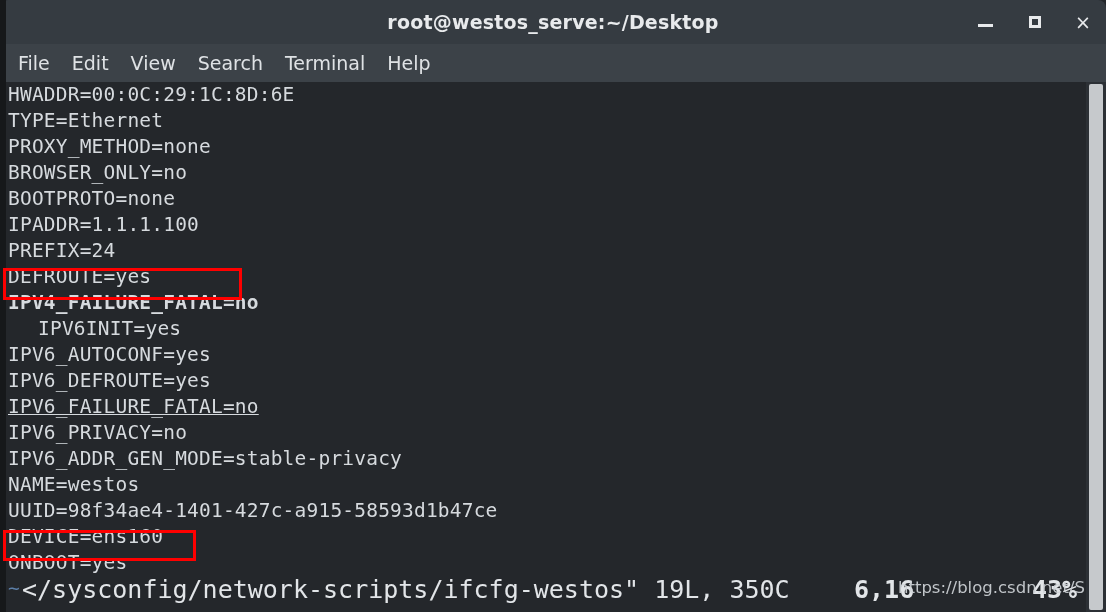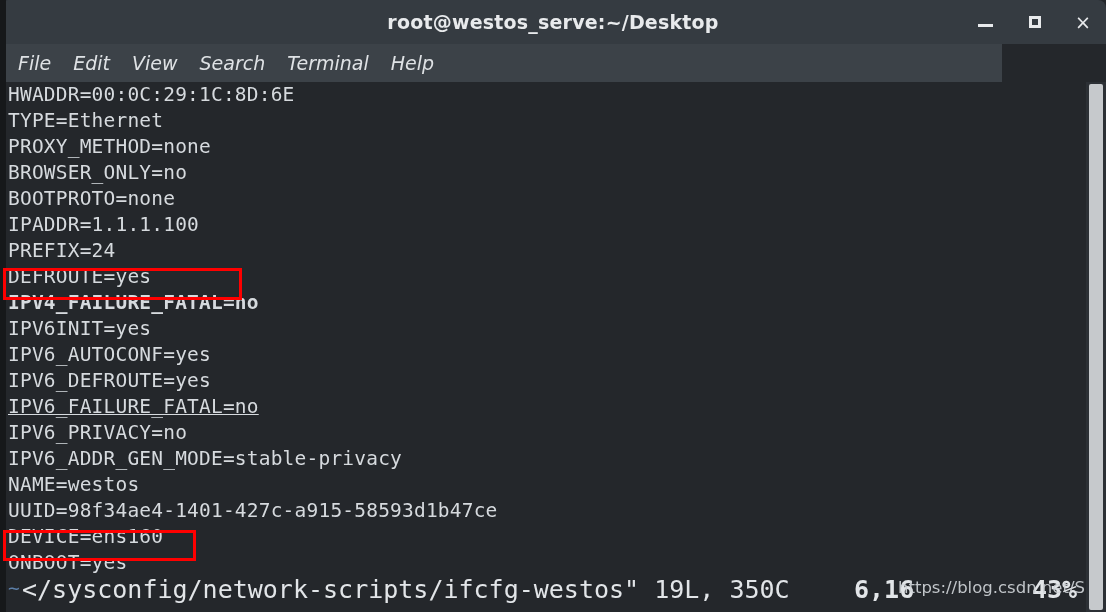--- a/index.html
+++ b/index.html
@@ -80,25 +80,24 @@
     width: 12px; height: 12px;
     border: 3px solid #e8eaec;
     margin: 6px auto 0 auto;
     box-sizing: border-box;
   }
 
   
   #menubar {
     position: absolute;
     left: 0; top: 44px;
-    width: 1002px;
+    width: 1106px;
     height: 38px;
     background: #3c4248;
     box-sizing: border-box;
-    font-style: italic;
   }
   #menubar::after {
     content: "";
     position: absolute;
     left: 0; top: 0;
     width: 6px; height: 38px;
     background: #16181a;
   }
   #menu-items {
     position: absolute;
@@ -243,21 +242,21 @@
     <div id="term-content">
       <div class="term-line" style="top:0px;">HWADDR=00:0C:29:1C:8D:6E</div>
       <div class="term-line" style="top:26px;">TYPE=Ethernet</div>
       <div class="term-line" style="top:52px;">PROXY_METHOD=none</div>
       <div class="term-line" style="top:78px;">BROWSER_ONLY=no</div>
       <div class="term-line" style="top:104px;">BOOTPROTO=none</div>
       <div class="term-line" style="top:130px;">IPADDR=1.1.1.100</div>
       <div class="term-line" style="top:156px;">PREFIX=24</div>
       <div class="term-line" style="top:182px;text-align:center;">DEFROUTE=yes</div>
       <div class="term-line" style="top:208px;font-weight:bold;">IPV4_FAILURE_FATAL=no</div>
-      <div class="term-line" style="top:234px;">IPV6INIT=yes</div>
+      <div class="term-line" style="top:234px;margin-left:30px;">IPV6INIT=yes</div>
       <div class="term-line" style="top:260px;">IPV6_AUTOCONF=yes</div>
       <div class="term-line" style="top:286px;">IPV6_DEFROUTE=yes</div>
       <div class="term-line" style="top:312px;text-decoration:underline;">IPV6_FAILURE_FATAL=no</div>
       <div class="term-line" style="top:338px;">IPV6_PRIVACY=no</div>
       <div class="term-line" style="top:364px;">IPV6_ADDR_GEN_MODE=stable-privacy</div>
       <div class="term-line" style="top:390px;">NAME=westos</div>
       <div class="term-line" style="top:416px;">UUID=98f34ae4-1401-427c-a915-58593d1b47ce</div>
       <div class="term-line" style="top:442px;">DEVICE=ens160</div>
       <div class="term-line" style="top:468px;">ONBOOT=yes</div>
 

